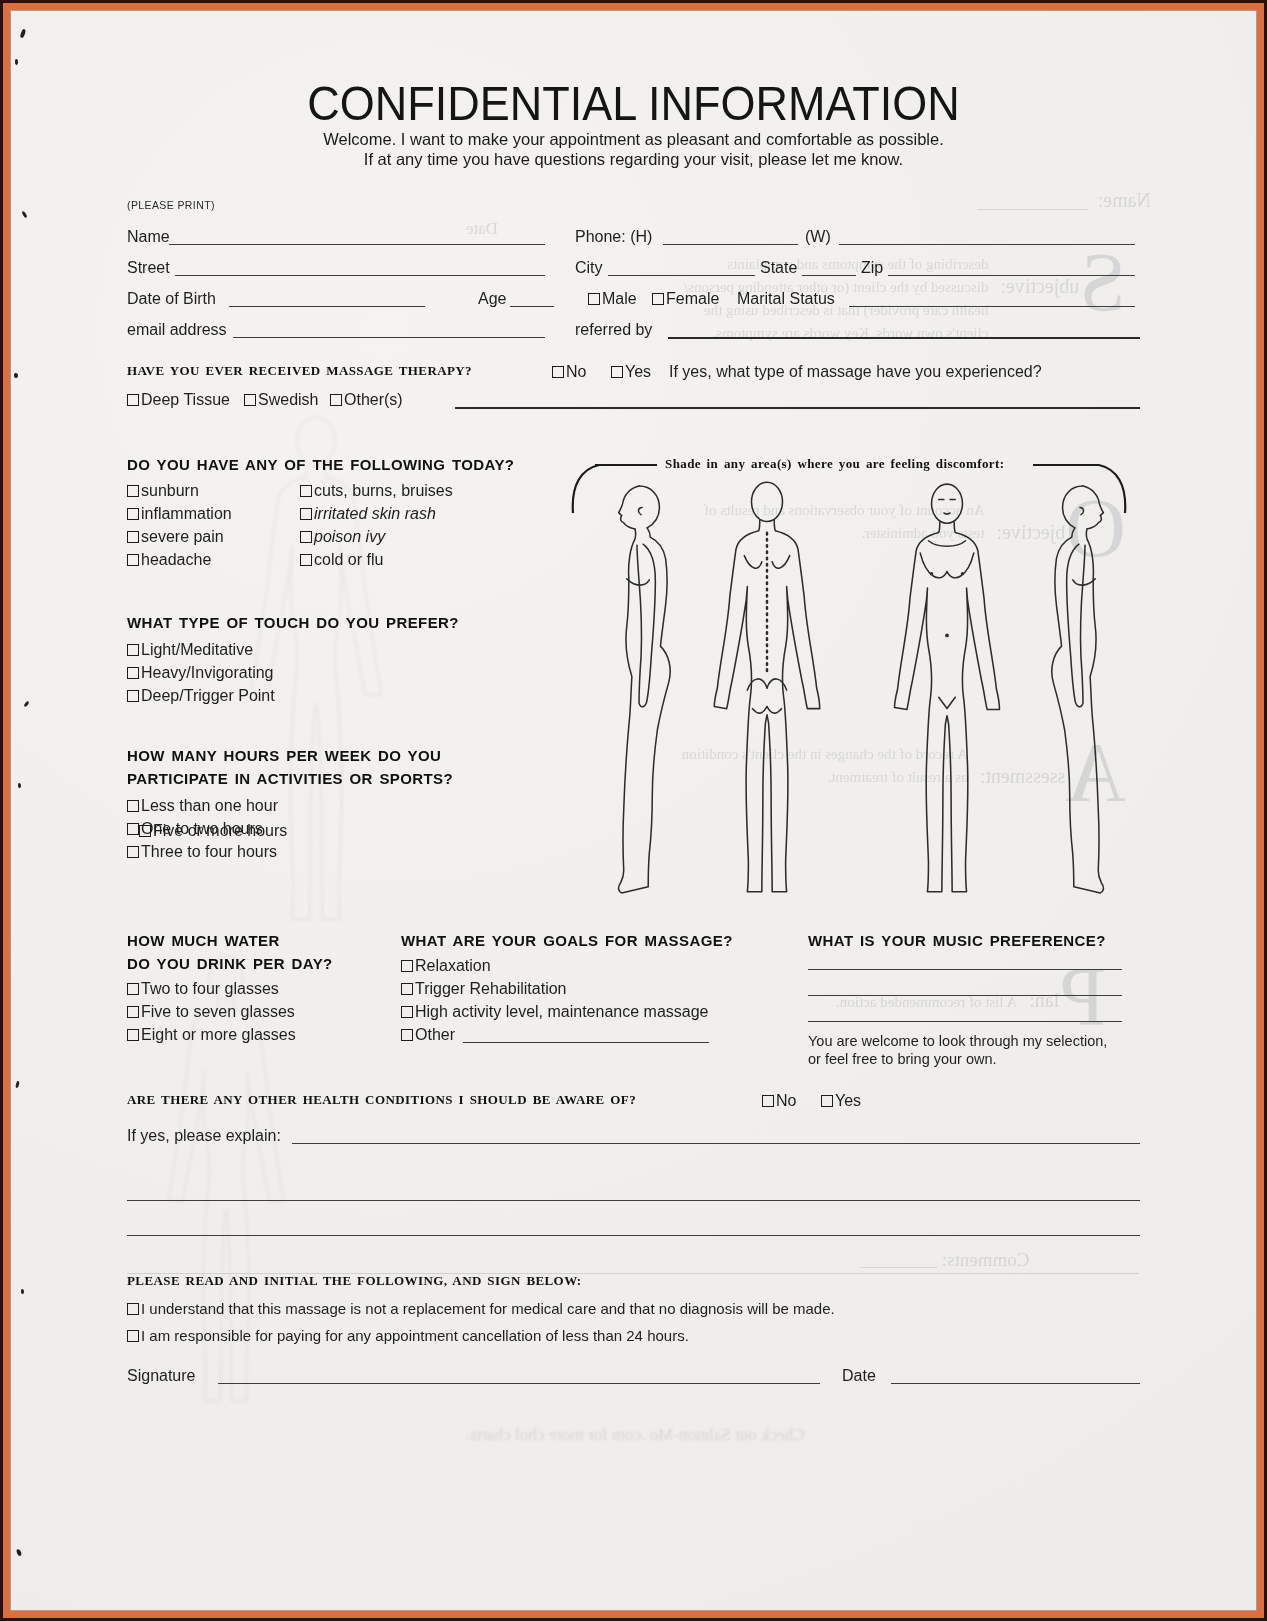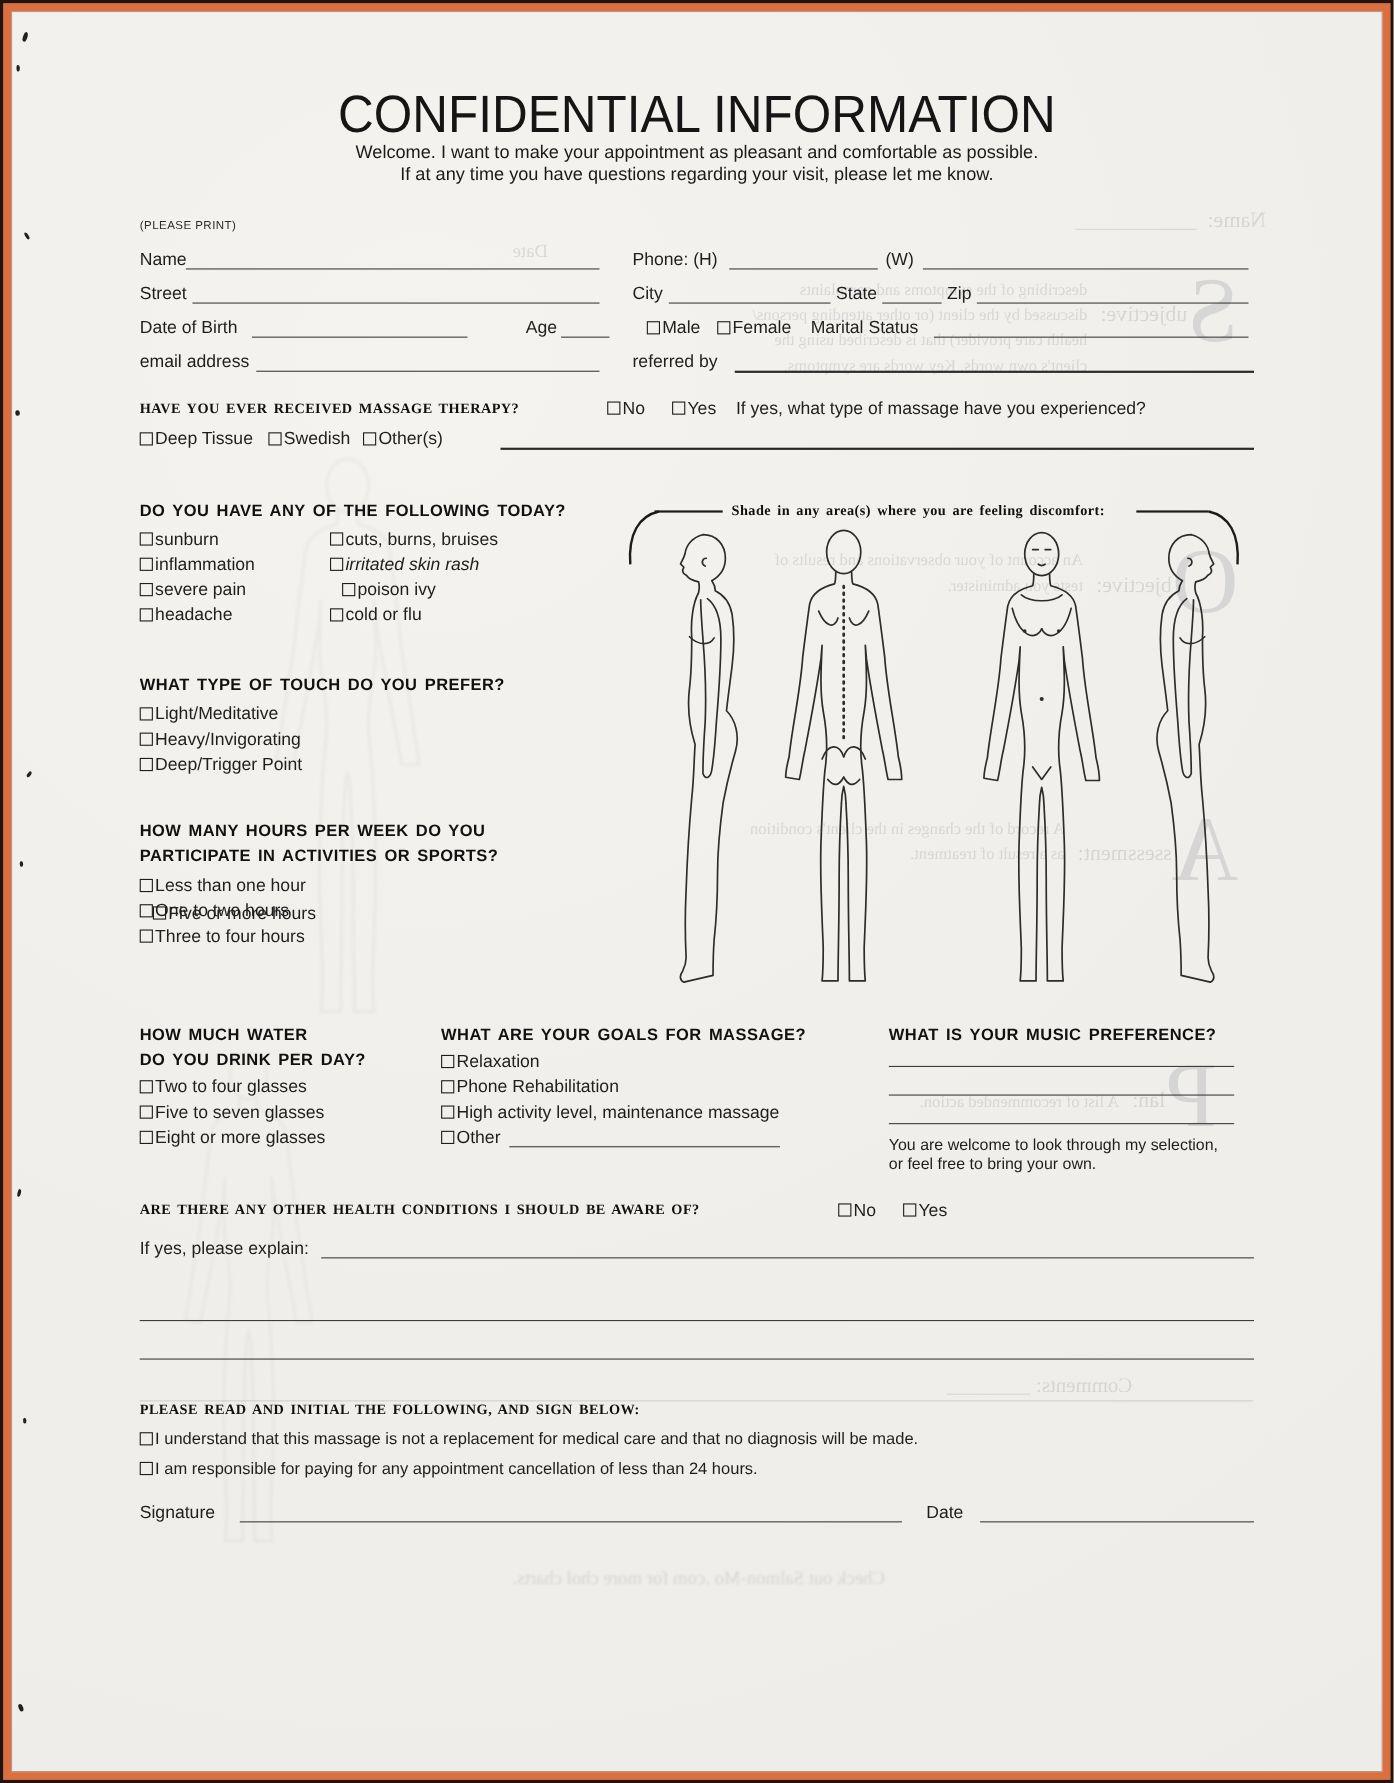--- a/index.html
+++ b/index.html
@@ -145,21 +145,21 @@
   <span class="opt abs" style="left:319px;top:380px;"><span class="cb"></span><span>Other(s)</span></span>
   <div class="rule-heavy abs" style="left:444px;top:396px;width:685px;"></div>
 
   <span class="hdr2 abs" style="left:116px;top:445px;">DO YOU HAVE ANY OF THE FOLLOWING TODAY?</span>
   <span class="opt abs" style="left:116px;top:471px;"><span class="cb"></span><span>sunburn</span></span>
   <span class="opt abs" style="left:116px;top:494px;"><span class="cb"></span><span>inflammation</span></span>
   <span class="opt abs" style="left:116px;top:517px;"><span class="cb"></span><span>severe pain</span></span>
   <span class="opt abs" style="left:116px;top:540px;"><span class="cb"></span><span>headache</span></span>
   <span class="opt abs" style="left:289px;top:471px;"><span class="cb"></span><span>cuts, burns, bruises</span></span>
   <span class="opt abs" style="left:289px;top:494px;font-style:italic;"><span class="cb"></span><span>irritated skin rash</span></span>
-  <span class="opt abs" style="left:300px;top:517px;"><span class="cb"></span><span>poison ivy</span></span>
+  <span class="opt abs" style="left:289px;top:517px;font-style:italic;"><span class="cb"></span><span>poison ivy</span></span>
   <span class="opt abs" style="left:289px;top:540px;"><span class="cb"></span><span>cold or flu</span></span>
 
   <span class="hdr abs" style="left:654px;top:445px;">Shade in any area(s) where you are feeling discomfort:</span>
   <div class="dash abs" style="left:584px;top:453px;width:62px;"></div>
   <div class="dash abs" style="left:1022px;top:453px;width:66px;"></div>
   <svg class="hook abs" style="left:556px;top:452px;" width="34" height="52" viewBox="0 0 34 52">
       <path d="M32,2 C14,6 4,22 6,50"></path>
     </svg>
   <svg class="hook abs" style="left:1086px;top:452px;" width="34" height="52" viewBox="0 0 34 52">
       <path d="M2,2 C20,6 30,22 28,50"></path>
@@ -222,21 +222,21 @@
   <span class="opt abs" style="left:116px;top:811px;margin-left:12px;"><span class="cb"></span><span>Five or more hours</span></span>
 
   <span class="hdr2 abs" style="left:116px;top:921px;">HOW MUCH WATER</span>
   <span class="hdr2 abs" style="left:116px;top:944px;">DO YOU DRINK PER DAY?</span>
   <span class="opt abs" style="left:116px;top:969px;"><span class="cb"></span><span>Two to four glasses</span></span>
   <span class="opt abs" style="left:116px;top:992px;"><span class="cb"></span><span>Five to seven glasses</span></span>
   <span class="opt abs" style="left:116px;top:1015px;"><span class="cb"></span><span>Eight or more glasses</span></span>
 
   <span class="hdr2 abs" style="left:390px;top:921px;">WHAT ARE YOUR GOALS FOR MASSAGE?</span>
   <span class="opt abs" style="left:390px;top:946px;"><span class="cb"></span><span>Relaxation</span></span>
-  <span class="opt abs" style="left:390px;top:969px;"><span class="cb"></span><span>Phone Rehabilitation</span></span>
+  <span class="opt abs" style="left:390px;top:969px;"><span class="cb"></span><span>Trigger Rehabilitation</span></span>
   <span class="opt abs" style="left:390px;top:992px;"><span class="cb"></span><span>High activity level, maintenance massage</span></span>
   <span class="opt abs" style="left:390px;top:1015px;"><span class="cb"></span><span>Other</span></span>
   <div class="rule abs" style="left:452px;top:1031px;width:246px;"></div>
 
   <span class="hdr2 abs" style="left:797px;top:921px;">WHAT IS YOUR MUSIC PREFERENCE?</span>
   <div class="rule abs" style="left:797px;top:958px;width:314px;"></div>
   <div class="rule abs" style="left:797px;top:984px;width:314px;"></div>
   <div class="rule abs" style="left:797px;top:1010px;width:314px;"></div>
   <span class="note abs" style="left:797px;top:1022px;">You are welcome to look through my selection,</span>
   <span class="note abs" style="left:797px;top:1040px;">or feel free to bring your own.</span>

